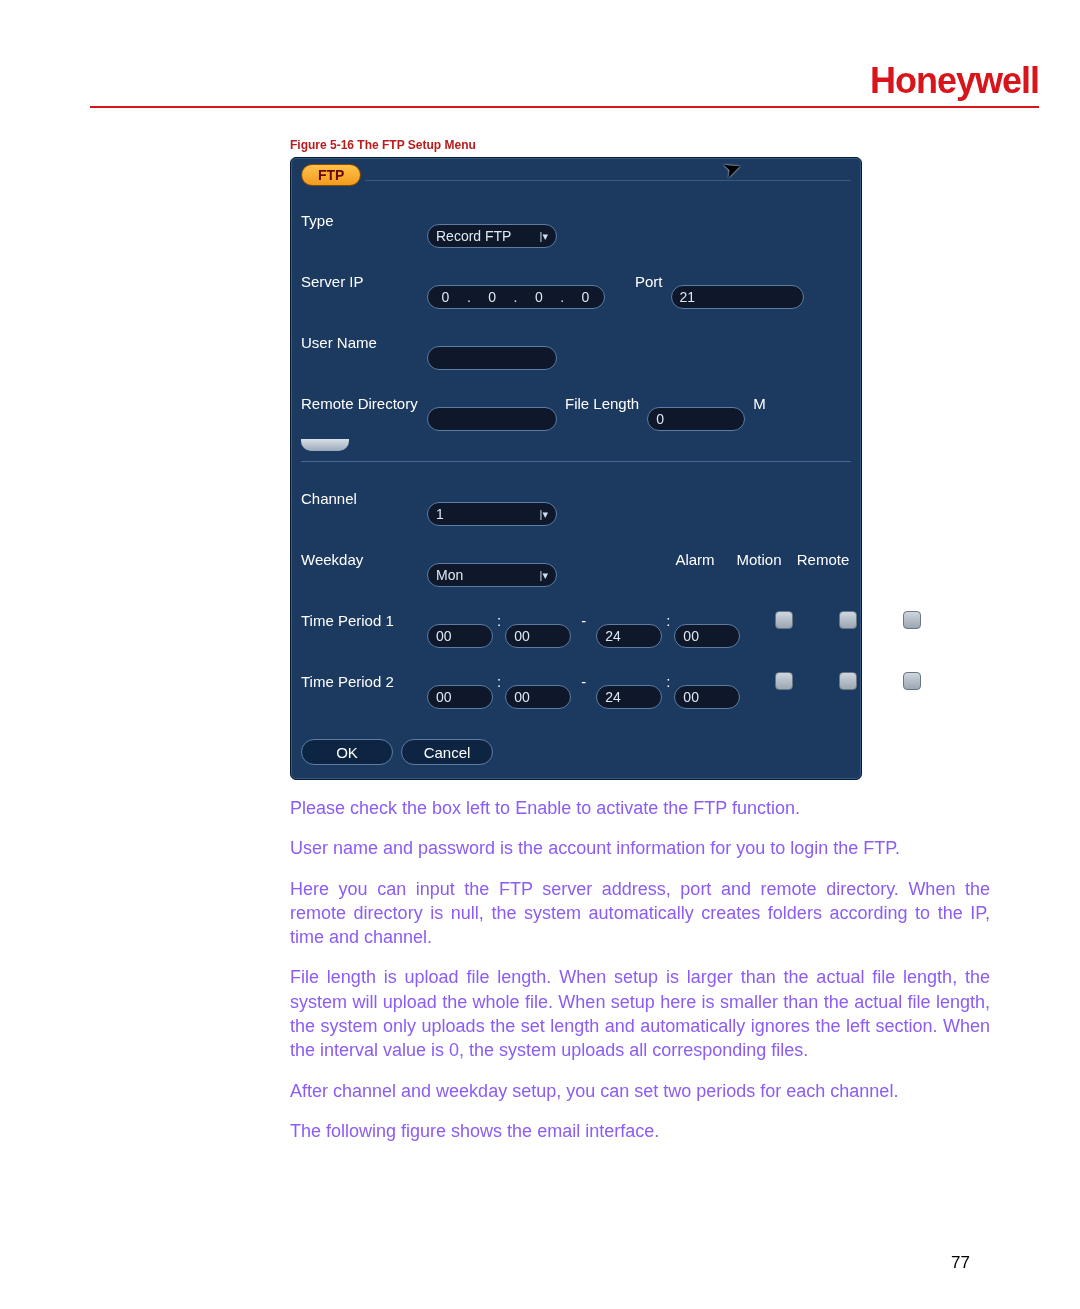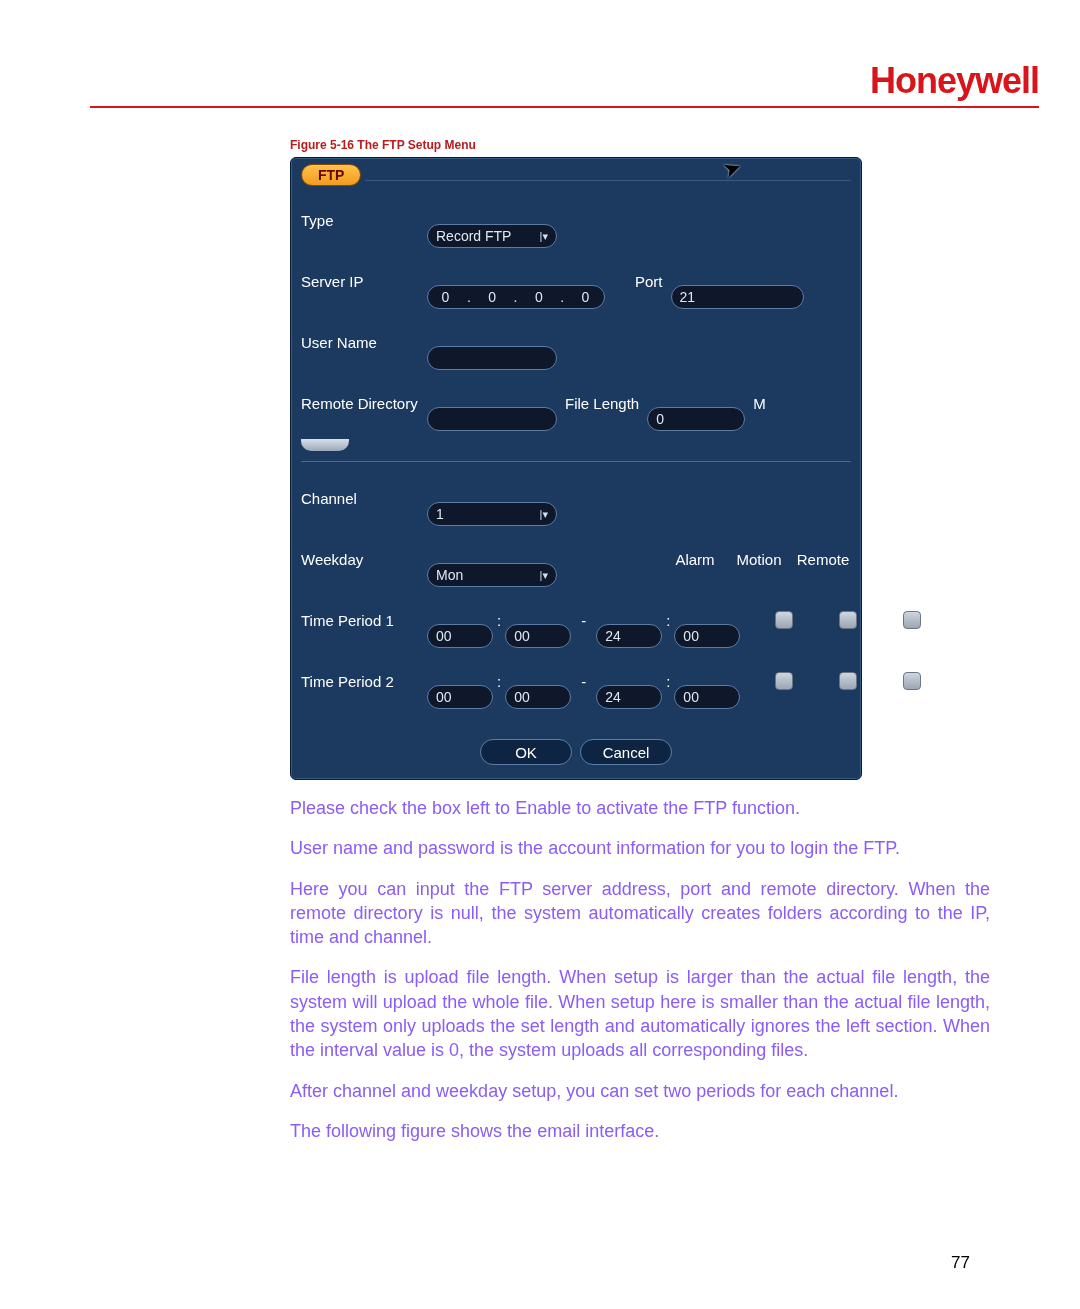--- a/index.html
+++ b/index.html
@@ -136,21 +136,21 @@
 
   .tp-row {
     display:flex; align-items:center; gap:8px; margin:5px 0;
   }
   .tp-row .lbl { width: 118px; }
   .time-box {
     display:flex; align-items:center; gap:4px;
   }
   .chk-cell { width:56px; display:flex; justify-content:center; flex:none; }
 
-  .btn-row { display:flex; gap:8px; justify-content:center; margin-top:30px;}
+  .btn-row { display:flex; gap:8px; margin-top:30px;}
   .btn {
     background: #0d2542;
     border: 1px solid #5c7ea6;
     border-radius: 18px;
     height: 24px;
     width: 90px;
     display:flex; align-items:center; justify-content:center;
     color:#fff; font-size:15px;
     cursor: default;
   }

